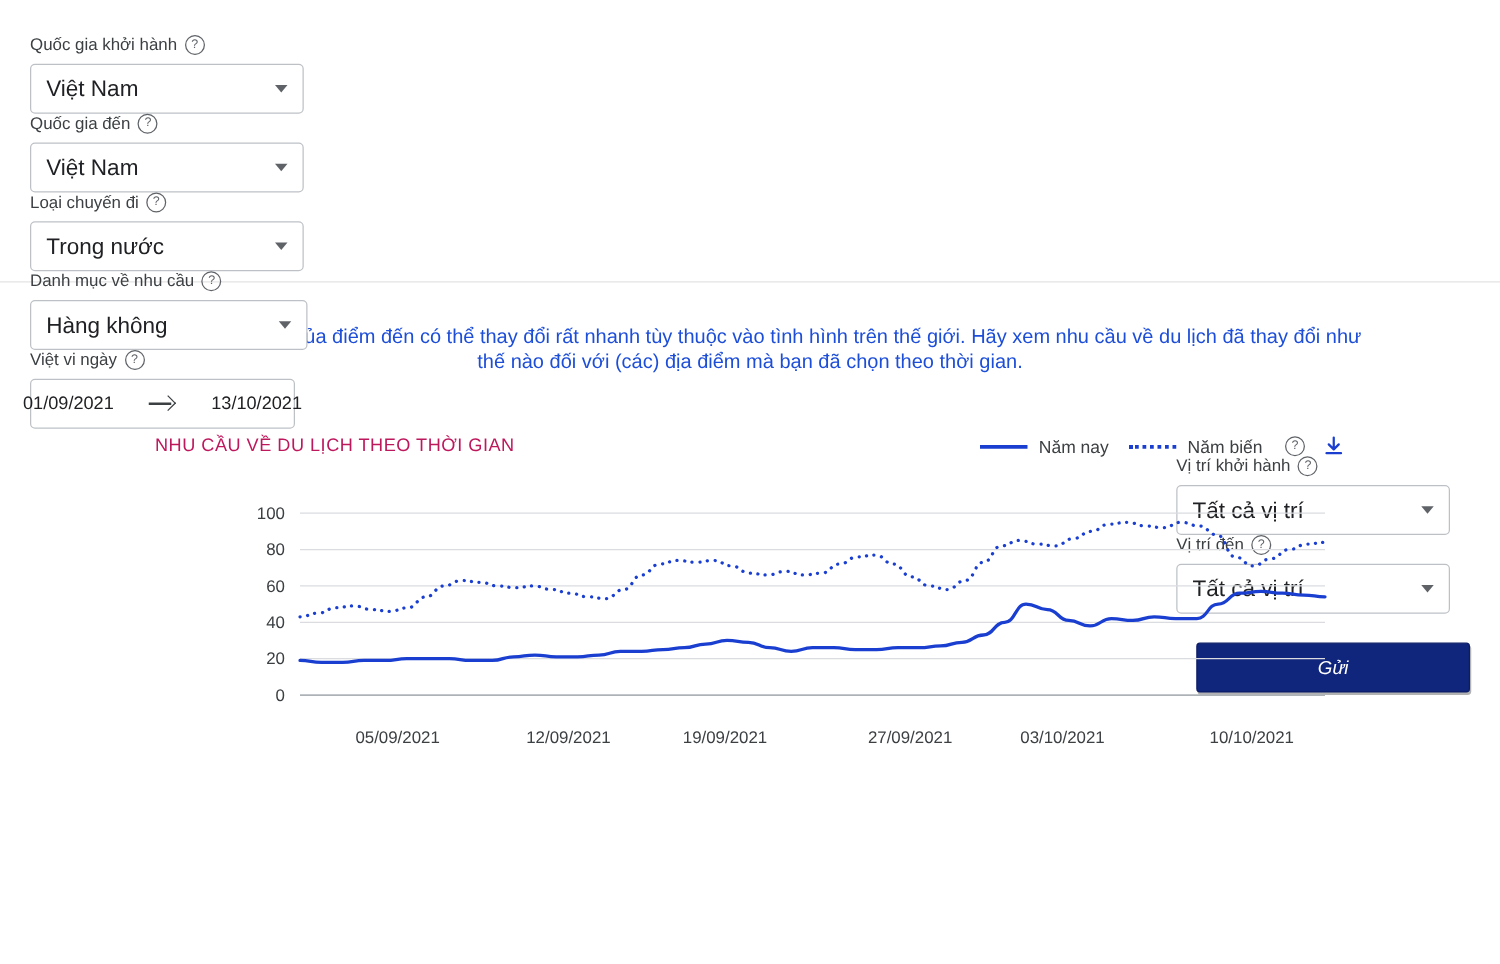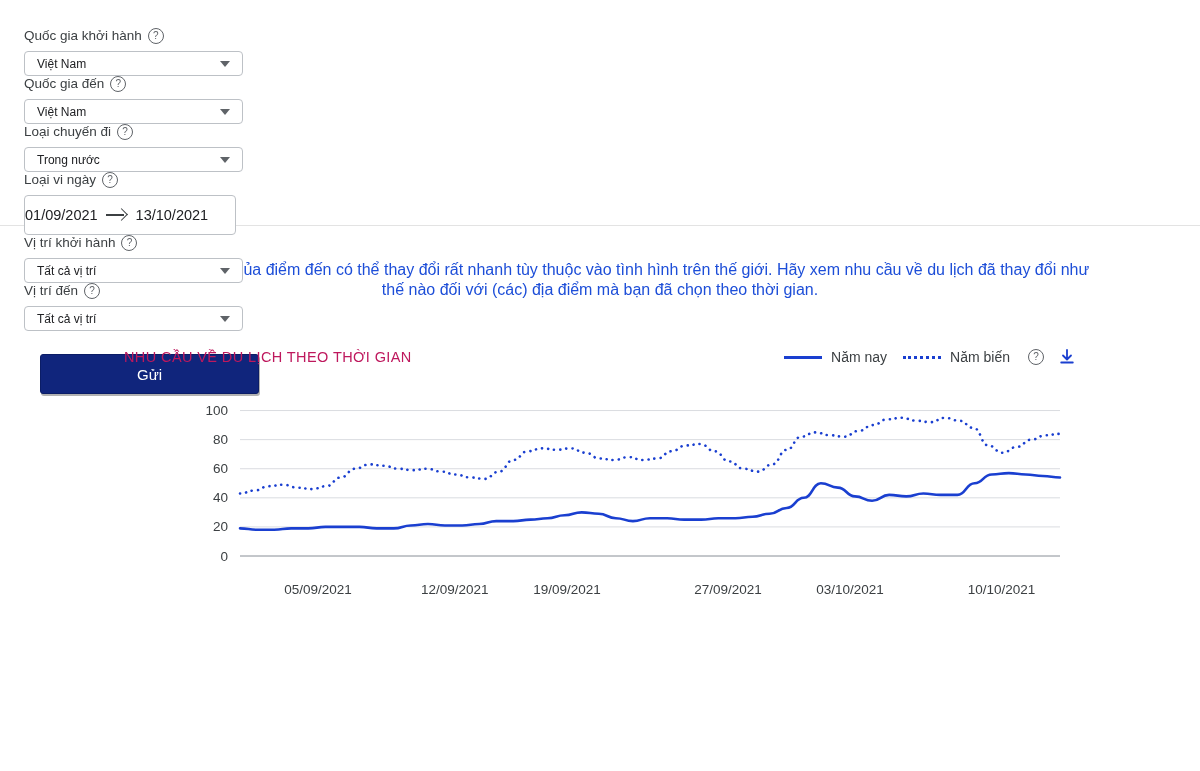--- a/index.html
+++ b/index.html
@@ -26,20 +26,22 @@
     border-bottom: 1px solid #e3e3e3;
     box-sizing: border-box;
     height: 226px;
   }
   .filter-row {
     display: flex;
     align-items: flex-start;
     flex-direction: column;
   }
   .filter-row + .filter-row {
+    margin-top: 22px;
+    align-items: flex-end;
   }
   .field {
     margin-right: 16px;
   }
   .field-label {
     display: flex;
     align-items: center;
     font-size: 13.5px;
     color: #3c4043;
     margin-bottom: 7px;
@@ -66,28 +68,28 @@
     right: 0;
     text-align: center;
     font-size: 10px;
     line-height: 15px;
     color: #5f6368;
     font-family: "Liberation Sans", sans-serif;
   }
   .select {
     position: relative;
     box-sizing: border-box;
-    height: 25px;
+    height: 40px;
     border: 1px solid #bdc1c6;
     border-radius: 4px;
     background: #fff;
     display: flex;
     align-items: center;
     padding: 0 12px;
-    font-size: 12px;
+    font-size: 18px;
     color: #202124;
   }
   .select .value {
     flex: 1;
     white-space: nowrap;
     overflow: hidden;
     text-overflow: ellipsis;
   }
   .caret {
     width: 0;
@@ -107,24 +109,24 @@
   .w-dest-loc       { width: 219px; }
 
   .date-range {
     box-sizing: border-box;
     height: 40px;
     border: 1px solid #bdc1c6;
     border-radius: 4px;
     background: #fff;
     display: flex;
     align-items: center;
-    justify-content: flex-start;
+    justify-content: center;
     font-size: 14.5px;
     color: #202124;
-    gap: 8px;
+    gap: 28px;
   }
   .arrow-icon {
     position: relative;
     width: 22px;
     height: 12px;
     flex: none;
   }
   .arrow-icon::before {
     content: "";
     position: absolute;
@@ -157,20 +159,21 @@
     border: 1px solid #0b1d66;
     border-radius: 3px;
     color: #ffffff;
     font-size: 15px;
     font-family: "Liberation Sans", sans-serif;
     cursor: pointer;
     box-shadow: 1px 2px 0 rgba(0,0,0,0.30);
     display: flex;
     align-items: center;
     justify-content: center;
+    font-style: italic;
   }
 
   
   .main {
     padding-top: 34px;
     text-align: center;
   }
   .main-title {
     font-size: 30px;
     font-weight: 400;
@@ -294,24 +297,34 @@
         <div class="field-label">
           <span class="label-text">Loại chuyến đi</span>
           <span class="help-icon"></span>
         </div>
         <div class="select w-trip-type">
           <span class="value">Trong nước</span>
           <span class="caret"></span>
         </div>
       </div>
 
+      <div class="field">
+        <div class="field-label">
+          <span class="label-text">Danh mục về nhu cầu</span>
+          <span class="help-icon"></span>
+        </div>
+        <div class="select w-demand-cat">
+          <span class="value">Hàng không</span>
+          <span class="caret"></span>
+        </div>
+      </div>
 
       <div class="field" style="margin-right:0;">
         <div class="field-label">
-          <span class="label-text">Loại vi ngày</span>
+          <span class="label-text">Việt vi ngày</span>
           <span class="help-icon"></span>
         </div>
         <div class="date-range w-date-range">
           <span>01/09/2021</span>
           <span class="arrow-icon"></span>
           <span>13/10/2021</span>
         </div>
       </div>
 
     </div>
@@ -389,21 +402,21 @@
             <text x="108" y="56.136363636363626" text-anchor="end" font-size="13.5" fill="#3c4043" font-family="&quot;Liberation Sans&quot;, sans-serif">80</text>
             <line x1="120" x2="940" y1="22.54545454545456" y2="22.54545454545456" stroke="#dadce0" stroke-width="1"></line>
             <text x="108" y="27.04545454545456" text-anchor="end" font-size="13.5" fill="#3c4043" font-family="&quot;Liberation Sans&quot;, sans-serif">100</text>
             <path d="M120.00,140.36 C128.54,140.36 128.54,141.82 137.08,141.82 C145.63,141.82 145.63,141.82 154.17,141.82 C162.71,141.82 162.71,140.36 171.25,140.36 C179.79,140.36 179.79,140.36 188.33,140.36 C196.88,140.36 196.88,138.91 205.42,138.91 C213.96,138.91 213.96,138.91 222.50,138.91 C231.04,138.91 231.04,138.91 239.58,138.91 C248.12,138.91 248.12,140.36 256.67,140.36 C265.21,140.36 265.21,140.36 273.75,140.36 C282.29,140.36 282.29,137.45 290.83,137.45 C299.38,137.45 299.38,136.00 307.92,136.00 C316.46,136.00 316.46,137.45 325.00,137.45 C333.54,137.45 333.54,137.45 342.08,137.45 C350.63,137.45 350.63,136.00 359.17,136.00 C367.71,136.00 367.71,133.09 376.25,133.09 C384.79,133.09 384.79,133.09 393.33,133.09 C401.88,133.09 401.88,131.64 410.42,131.64 C418.96,131.64 418.96,130.18 427.50,130.18 C436.04,130.18 436.04,127.27 444.58,127.27 C453.13,127.27 453.13,124.36 461.67,124.36 C470.21,124.36 470.21,125.82 478.75,125.82 C487.29,125.82 487.29,130.18 495.83,130.18 C504.38,130.18 504.38,133.09 512.92,133.09 C521.46,133.09 521.46,130.18 530.00,130.18 C538.54,130.18 538.54,130.18 547.08,130.18 C555.63,130.18 555.63,131.64 564.17,131.64 C572.71,131.64 572.71,131.64 581.25,131.64 C589.79,131.64 589.79,130.18 598.33,130.18 C606.88,130.18 606.88,130.18 615.42,130.18 C623.96,130.18 623.96,128.73 632.50,128.73 C641.04,128.73 641.04,125.82 649.58,125.82 C658.13,125.82 658.13,120.00 666.67,120.00 C675.21,120.00 675.21,109.82 683.75,109.82 C692.29,109.82 692.29,95.27 700.83,95.27 C709.38,95.27 709.38,99.64 717.92,99.64 C726.46,99.64 726.46,108.36 735.00,108.36 C743.54,108.36 743.54,112.73 752.08,112.73 C760.63,112.73 760.63,106.91 769.17,106.91 C777.71,106.91 777.71,108.36 786.25,108.36 C794.79,108.36 794.79,105.45 803.33,105.45 C811.88,105.45 811.88,106.91 820.42,106.91 C828.96,106.91 828.96,106.91 837.50,106.91 C846.04,106.91 846.04,95.27 854.58,95.27 C863.13,95.27 863.13,86.55 871.67,86.55 C880.21,86.55 880.21,85.09 888.75,85.09 C897.29,85.09 897.29,86.55 905.83,86.55 C914.38,86.55 914.38,88.00 922.92,88.00 C931.46,88.00 931.46,89.45 940.00,89.45" fill="none" stroke="#1a3fd0" stroke-width="2.6" stroke-linecap="round" stroke-linejoin="round"></path>
             <path d="M120.00,105.45 C127.19,105.45 127.19,102.55 134.39,102.55 C141.58,102.55 141.58,98.18 148.77,98.18 C155.96,98.18 155.96,96.73 163.16,96.73 C170.35,96.73 170.35,99.64 177.54,99.64 C184.74,99.64 184.74,101.09 191.93,101.09 C199.12,101.09 199.12,98.18 206.32,98.18 C213.51,98.18 213.51,89.45 220.70,89.45 C227.89,89.45 227.89,80.73 235.09,80.73 C242.28,80.73 242.28,76.36 249.47,76.36 C256.67,76.36 256.67,77.82 263.86,77.82 C271.05,77.82 271.05,80.73 278.25,80.73 C285.44,80.73 285.44,82.18 292.63,82.18 C299.82,82.18 299.82,80.73 307.02,80.73 C314.21,80.73 314.21,83.64 321.40,83.64 C328.60,83.64 328.60,86.55 335.79,86.55 C342.98,86.55 342.98,89.45 350.18,89.45 C357.37,89.45 357.37,90.91 364.56,90.91 C371.75,90.91 371.75,83.64 378.95,83.64 C386.14,83.64 386.14,72.00 393.33,72.00 C400.53,72.00 400.53,63.27 407.72,63.27 C414.91,63.27 414.91,60.36 422.11,60.36 C429.30,60.36 429.30,61.82 436.49,61.82 C443.68,61.82 443.68,60.36 450.88,60.36 C458.07,60.36 458.07,64.73 465.26,64.73 C472.46,64.73 472.46,70.55 479.65,70.55 C486.84,70.55 486.84,72.00 494.04,72.00 C501.23,72.00 501.23,69.09 508.42,69.09 C515.61,69.09 515.61,72.00 522.81,72.00 C530.00,72.00 530.00,70.55 537.19,70.55 C544.39,70.55 544.39,63.27 551.58,63.27 C558.77,63.27 558.77,57.45 565.96,57.45 C573.16,57.45 573.16,56.00 580.35,56.00 C587.54,56.00 587.54,63.27 594.74,63.27 C601.93,63.27 601.93,73.45 609.12,73.45 C616.32,73.45 616.32,80.73 623.51,80.73 C630.70,80.73 630.70,83.64 637.89,83.64 C645.09,83.64 645.09,76.36 652.28,76.36 C659.47,76.36 659.47,61.82 666.67,61.82 C673.86,61.82 673.86,48.73 681.05,48.73 C688.25,48.73 688.25,44.36 695.44,44.36 C702.63,44.36 702.63,47.27 709.82,47.27 C717.02,47.27 717.02,48.73 724.21,48.73 C731.40,48.73 731.40,42.91 738.60,42.91 C745.79,42.91 745.79,37.09 752.98,37.09 C760.18,37.09 760.18,31.27 767.37,31.27 C774.56,31.27 774.56,29.82 781.75,29.82 C788.95,29.82 788.95,32.73 796.14,32.73 C803.33,32.73 803.33,34.18 810.53,34.18 C817.72,34.18 817.72,29.82 824.91,29.82 C832.11,29.82 832.11,32.73 839.30,32.73 C846.49,32.73 846.49,40.00 853.68,40.00 C860.88,40.00 860.88,57.45 868.07,57.45 C875.26,57.45 875.26,64.73 882.46,64.73 C889.65,64.73 889.65,58.91 896.84,58.91 C904.04,58.91 904.04,51.64 911.23,51.64 C918.42,51.64 918.42,47.27 925.61,47.27 C932.81,47.27 932.81,45.82 940.00,45.82" fill="none" stroke="#1a3fd0" stroke-width="2.6" stroke-linecap="round" stroke-linejoin="round" stroke-dasharray="0.1 6"></path>
             <line x1="120" x2="940" y1="168" y2="168" stroke="#9aa0a6" stroke-width="1"></line>
           </svg>
         <div class="x-labels" id="x-labels">
             <div class="x-label" style="left: 198.095px;">05/09/2021</div>
             <div class="x-label" style="left: 334.762px;">12/09/2021</div>
-            <div class="x-label" style="left: 447px;">19/09/2021</div>
+            <div class="x-label" style="left: 460px;">19/09/2021</div>
             <div class="x-label" style="left: 608.095px;">27/09/2021</div>
             <div class="x-label" style="left: 730px;">03/10/2021</div>
             <div class="x-label" style="left: 881.429px;">10/10/2021</div>
           </div>
       </div>
     </div>
   </div>
 </div>
 
 </body></html>

